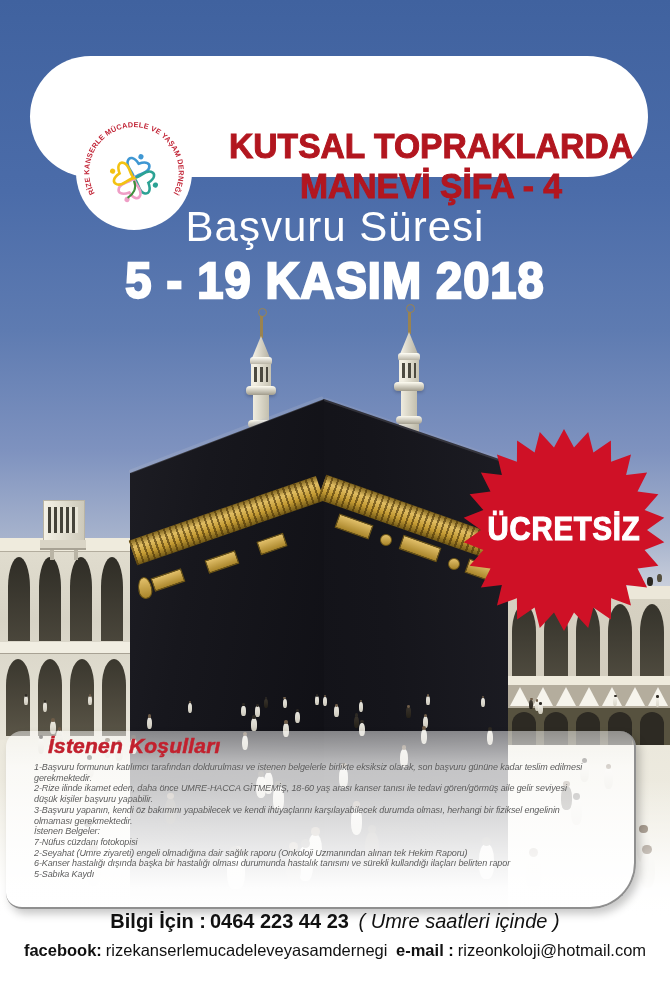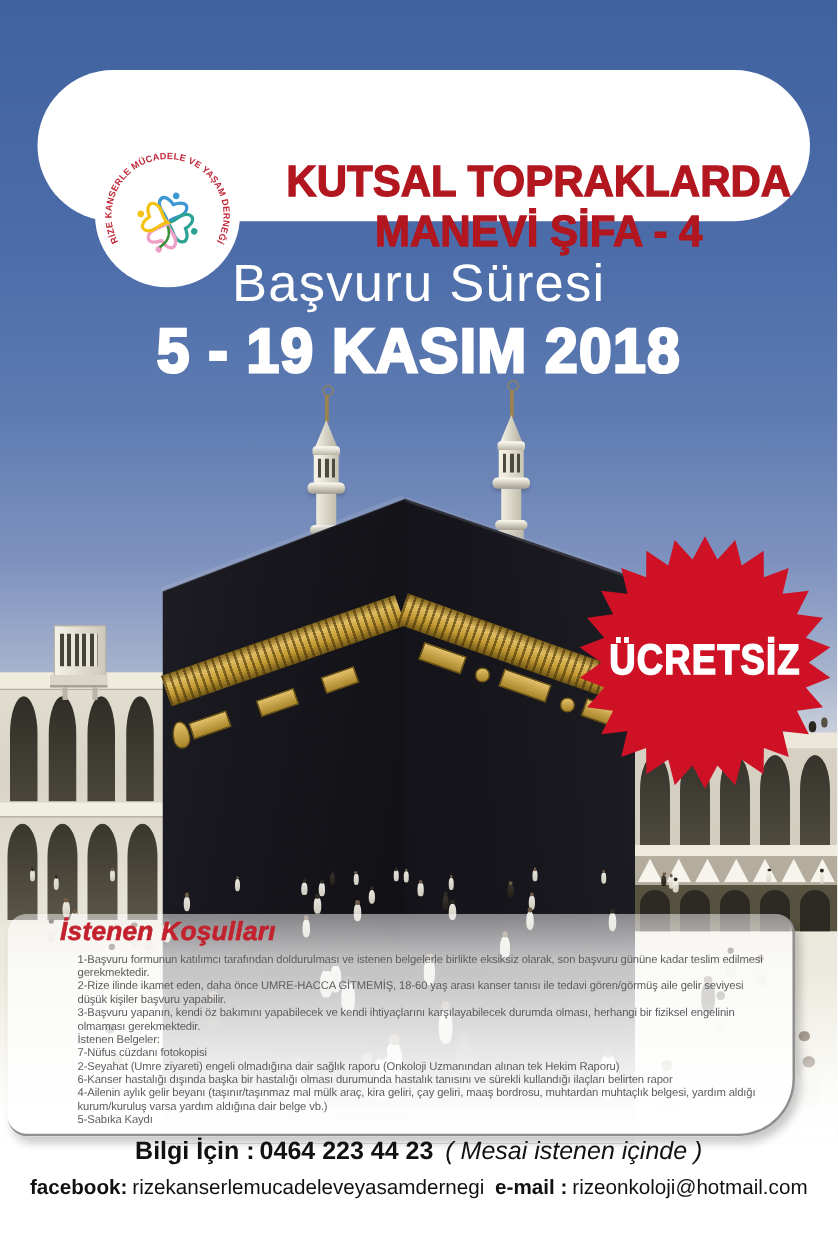--- a/index.html
+++ b/index.html
@@ -31,21 +31,21 @@
               -webkit-text-stroke:1.2px #ffffff;white-space:nowrap;}
 
   
   .panel{position:absolute;left:6px;top:731px;width:628px;height:176px;
          border-radius:16px 16px 46px 16px;
          background:linear-gradient(180deg,rgba(255,255,255,.48),rgba(255,255,255,.75) 22%,rgba(255,255,255,.82));
          border-right:2px solid #8f8f8f;border-bottom:2px solid #8f8f8f;
          box-shadow:4px 5px 8px rgba(0,0,0,.22);}
   .panel-heading{position:absolute;left:42px;top:3px;font-size:21px;font-weight:bold;font-style:italic;
                  color:#c2212e;-webkit-text-stroke:.5px #c2212e;letter-spacing:.2px;}
-  .panel-body{position:absolute;left:56px;top:31px;width:558px;font-size:9px;
+  .panel-body{position:absolute;left:28px;top:31px;width:558px;font-size:9px;font-style:italic;
               color:#5d5d5d;line-height:10.7px;letter-spacing:-.1px;}
   .cond{margin:0;}
   .nowrap{white-space:nowrap;}
 
   
   .footer{position:absolute;left:0;top:905px;width:670px;text-align:center;color:#111111;}
   .f-line1{font-size:20px;margin-top:5px;}
   .f-line2{font-size:20px;font-style:italic;margin-top:7px;}
   .f-line3{font-size:16.5px;margin-top:8px;white-space:nowrap;}
   .b{font-weight:bold;}
@@ -319,28 +319,27 @@
   <div class="panel">
     <div class="panel-heading">İstenen Koşulları</div>
     <div class="panel-body">
       <div class="cond">1-Başvuru formunun katılımcı tarafından doldurulması ve istenen belgelerle birlikte eksiksiz olarak, son başvuru gününe kadar teslim edilmesi gerekmektedir.</div>
       <div class="cond">2-Rize ilinde ikamet eden, daha önce UMRE-HACCA GİTMEMİŞ, 18-60 yaş arası kanser tanısı ile tedavi gören/görmüş aile gelir seviyesi düşük kişiler başvuru yapabilir.</div>
       <div class="cond">3-Başvuru yapanın, kendi öz bakımını yapabilecek ve kendi ihtiyaçlarını karşılayabilecek durumda olması, herhangi bir fiziksel engelinin olmaması gerekmektedir.</div>
       <div class="cond">İstenen Belgeler:</div>
       <div class="cond nowrap">7-Nüfus cüzdanı fotokopisi</div>
       <div class="cond nowrap">2-Seyahat (Umre ziyareti) engeli olmadığına dair sağlık raporu (Onkoloji Uzmanından alınan tek Hekim Raporu)</div>
       <div class="cond nowrap">6-Kanser hastalığı dışında başka bir hastalığı olması durumunda hastalık tanısını ve sürekli kullandığı ilaçları belirten rapor</div>
-      <div class="cond">4-Ailenin aylık gelir beyanı (taşınır/taşınmaz mal mülk araç, kira geliri, çay geliri, maaş bordrosu, muhtardan muhtaçlık belgesi, yardım aldığı kurum/kuruluş varsa yardım aldığına dair belge vb.)</div>
       <div class="cond nowrap">5-Sabıka Kaydı</div>
     </div>
   </div>
 
   <div class="footer">
     <div class="f-line1">
       <span class="b">Bilgi İçin :</span><span class="b">0464 223 44 23</span>
-      <span class="it">( Mesai istenen içinde )</span>
+      <span class="it">( Umre saatleri içinde )</span>
     </div>
     <div class="f-line3">
       <span class="b">facebook:</span><span>rizekanserlemucadeleveyasamdernegi</span>
       <span class="b">e-mail :</span><span>rizeonkoloji@hotmail.com</span>
     </div>
   </div>
 </div>
 
 </body></html>

